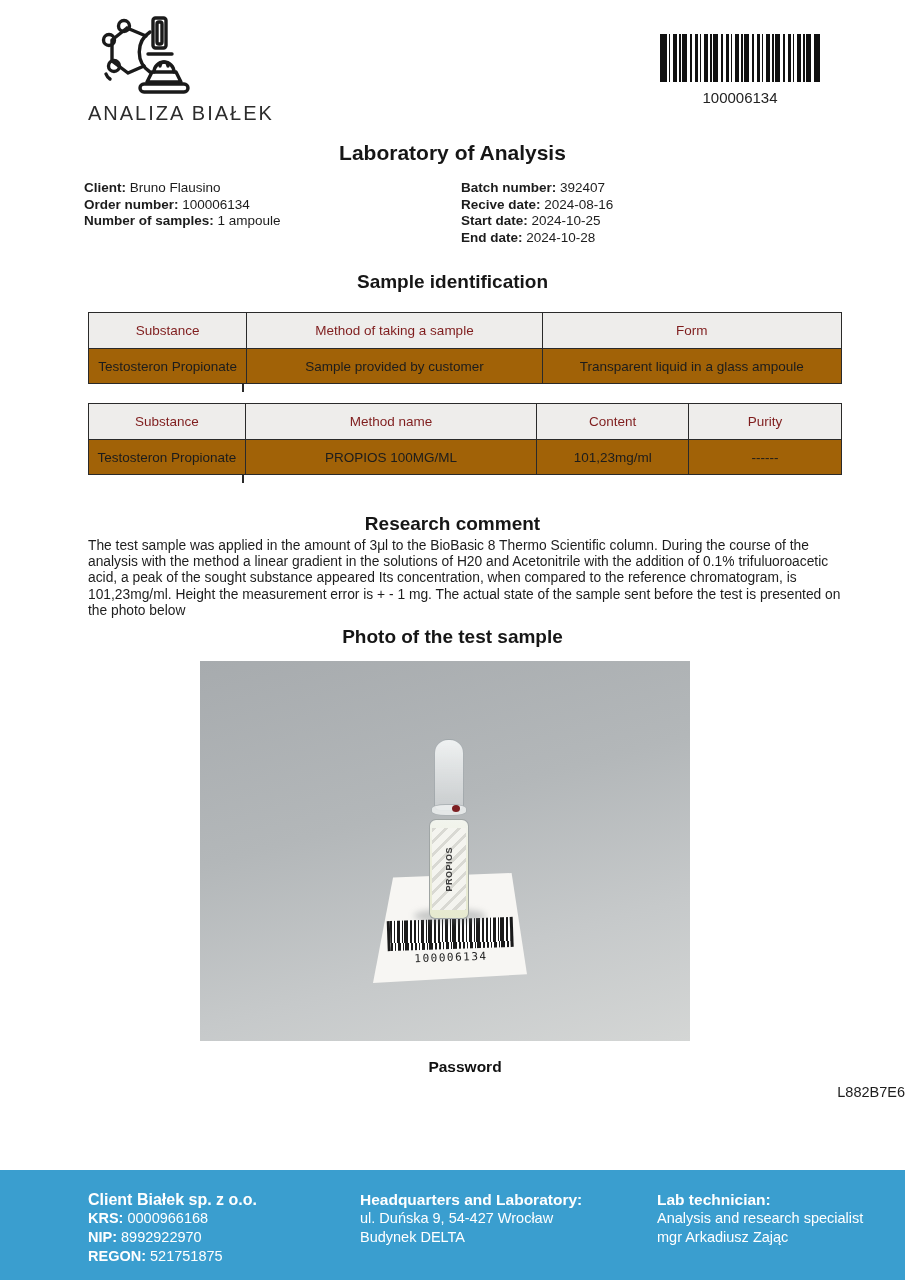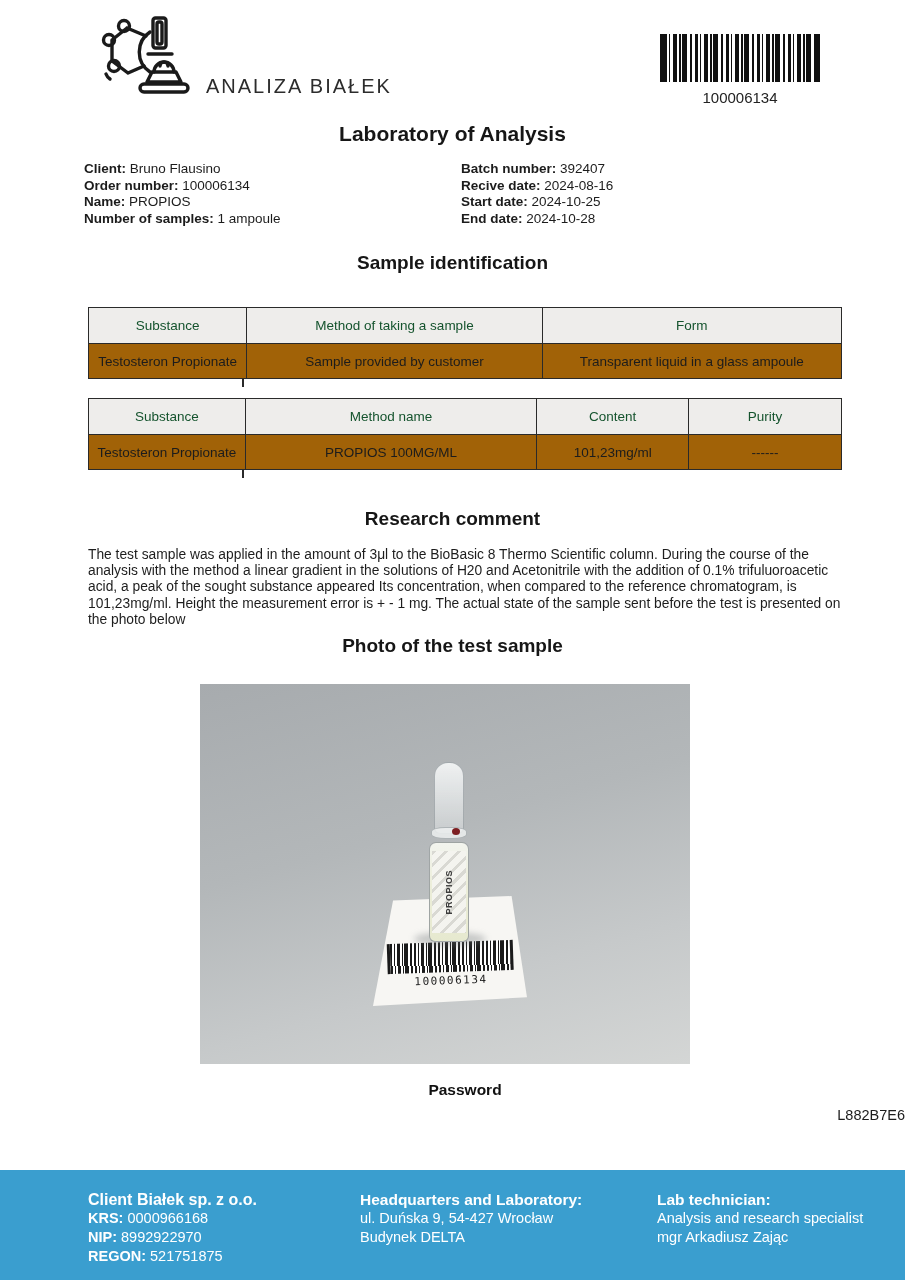--- a/index.html
+++ b/index.html
@@ -1,51 +1,51 @@
 <!DOCTYPE html>
 <html><head>
 <meta charset="utf-8">
 <style>
   html,body{margin:0;padding:0;background:#ffffff;}
   body{width:905px;height:1280px;font-family:"Liberation Sans",sans-serif;color:#1c1c1c;position:relative;overflow:hidden;}
   .page{width:905px;height:1280px;display:flex;flex-direction:column;}
 
   
   .top{display:flex;justify-content:space-between;align-items:flex-start;padding:14px 85px 0 88px;}
-  .brand{display:flex;flex-direction:row;align-items:flex-end;}
+  .brand{display:flex;flex-direction:column;align-items:flex-start;}
   .brand svg{display:block;}
   .brand-text{margin-top:4px;font-size:20px;letter-spacing:2px;color:#2c2c2c;font-weight:400;white-space:nowrap;}
   .barcode-block{display:flex;flex-direction:column;align-items:center;margin-top:20px;}
   .bars{width:152px;height:48px;border-left:4px solid #111;border-right:4px solid #111;
     background:repeating-linear-gradient(90deg,
       #111 0 3px,#fff 3px 5px,#111 5px 6px,#fff 6px 9px,#111 9px 13px,#fff 13px 15px,
       #111 15px 17px,#fff 17px 18px,#111 18px 23px,#fff 23px 26px,#111 26px 28px,#fff 28px 31px);}
   .barcode-num{margin-top:7px;font-size:15px;color:#222;}
 
   
   h1{margin:16px 0 0 0;text-align:center;font-size:21px;font-weight:700;color:#161616;}
-  h2{margin:14px;text-align:center;font-size:19px;font-weight:700;color:#161616;}
+  h2{margin:0;text-align:center;font-size:19px;font-weight:700;color:#161616;}
   .h-sample{margin-top:25px;}
   .h-results{margin-top:24px;}
   .h-comment{margin-top:38px;}
   .h-photo{margin-top:7px;}
 
   
   .info{display:flex;padding:0 0 0 84px;margin-top:15px;}
   .info-col{display:flex;flex-direction:column;}
   .info-col.left{width:377px;}
   .info-line{font-size:13.5px;line-height:16.5px;white-space:nowrap;}
   .info-line b{font-weight:700;}
 
   
   .table-wrap{margin:19px 63px 0 88px;position:relative;}
   .table-wrap::after{content:"";position:absolute;left:154px;top:100%;width:2px;height:8px;background:#2a2a2a;}
   table{width:100%;border-collapse:collapse;table-layout:fixed;}
   th,td{border:1.6px solid #2a2a2a;text-align:center;font-size:13.5px;font-weight:400;padding:0 4px;overflow:hidden;}
-  th{background:#eeedeb;height:35px;color:#14532d;}
+  th{background:#eeedeb;height:35px;color:#7f1d1d;}
   td{height:34px;background:#a16207;}
   .t1 .c1{width:20.6%;} .t1 .c2{width:39.4%;} .t1 .c3{width:40%;}
   .t2 .c1{width:20.6%;} .t2 .c2{width:39.4%;} .t2 .c3{width:19.9%;} .t2 .c4{width:20.1%;}
 
   
   .comment{margin:3px 52px 0 88px;font-size:13.8px;line-height:16.2px;color:#1d1d1d;text-align:left;}
 
   
   .photo{position:relative;margin:13px 0 0 200px;width:490px;height:380px;overflow:hidden;
     background:linear-gradient(165deg,#a7abae 0%,#b3b7b9 40%,#c6c9ca 72%,#d4d6d5 100%);}
@@ -124,21 +124,20 @@
       <div class="barcode-num">100006134</div>
     </div>
   </header>
 
   <h1>Laboratory of Analysis</h1>
 
   <section class="info">
     <div class="info-col left">
       <div class="info-line"><b>Client:</b> <span>Bruno Flausino</span></div>
       <div class="info-line"><b>Order number:</b>&nbsp;<span>100006134</span></div>
-      <div class="info-line"><b>Name:</b>&nbsp;<span>PROPIOS</span></div>
       <div class="info-line"><b>Number of samples:</b> <span>1 ampoule</span></div>
     </div>
     <div class="info-col">
       <div class="info-line"><b>Batch number:</b> <span>392407</span></div>
       <div class="info-line"><b>Recive date:</b> <span>2024-08-16</span></div>
       <div class="info-line"><b>Start date:</b>&nbsp;<span>2024-10-25</span></div>
       <div class="info-line"><b>End date:</b> <span>2024-10-28</span></div>
     </div>
   </section>
 

